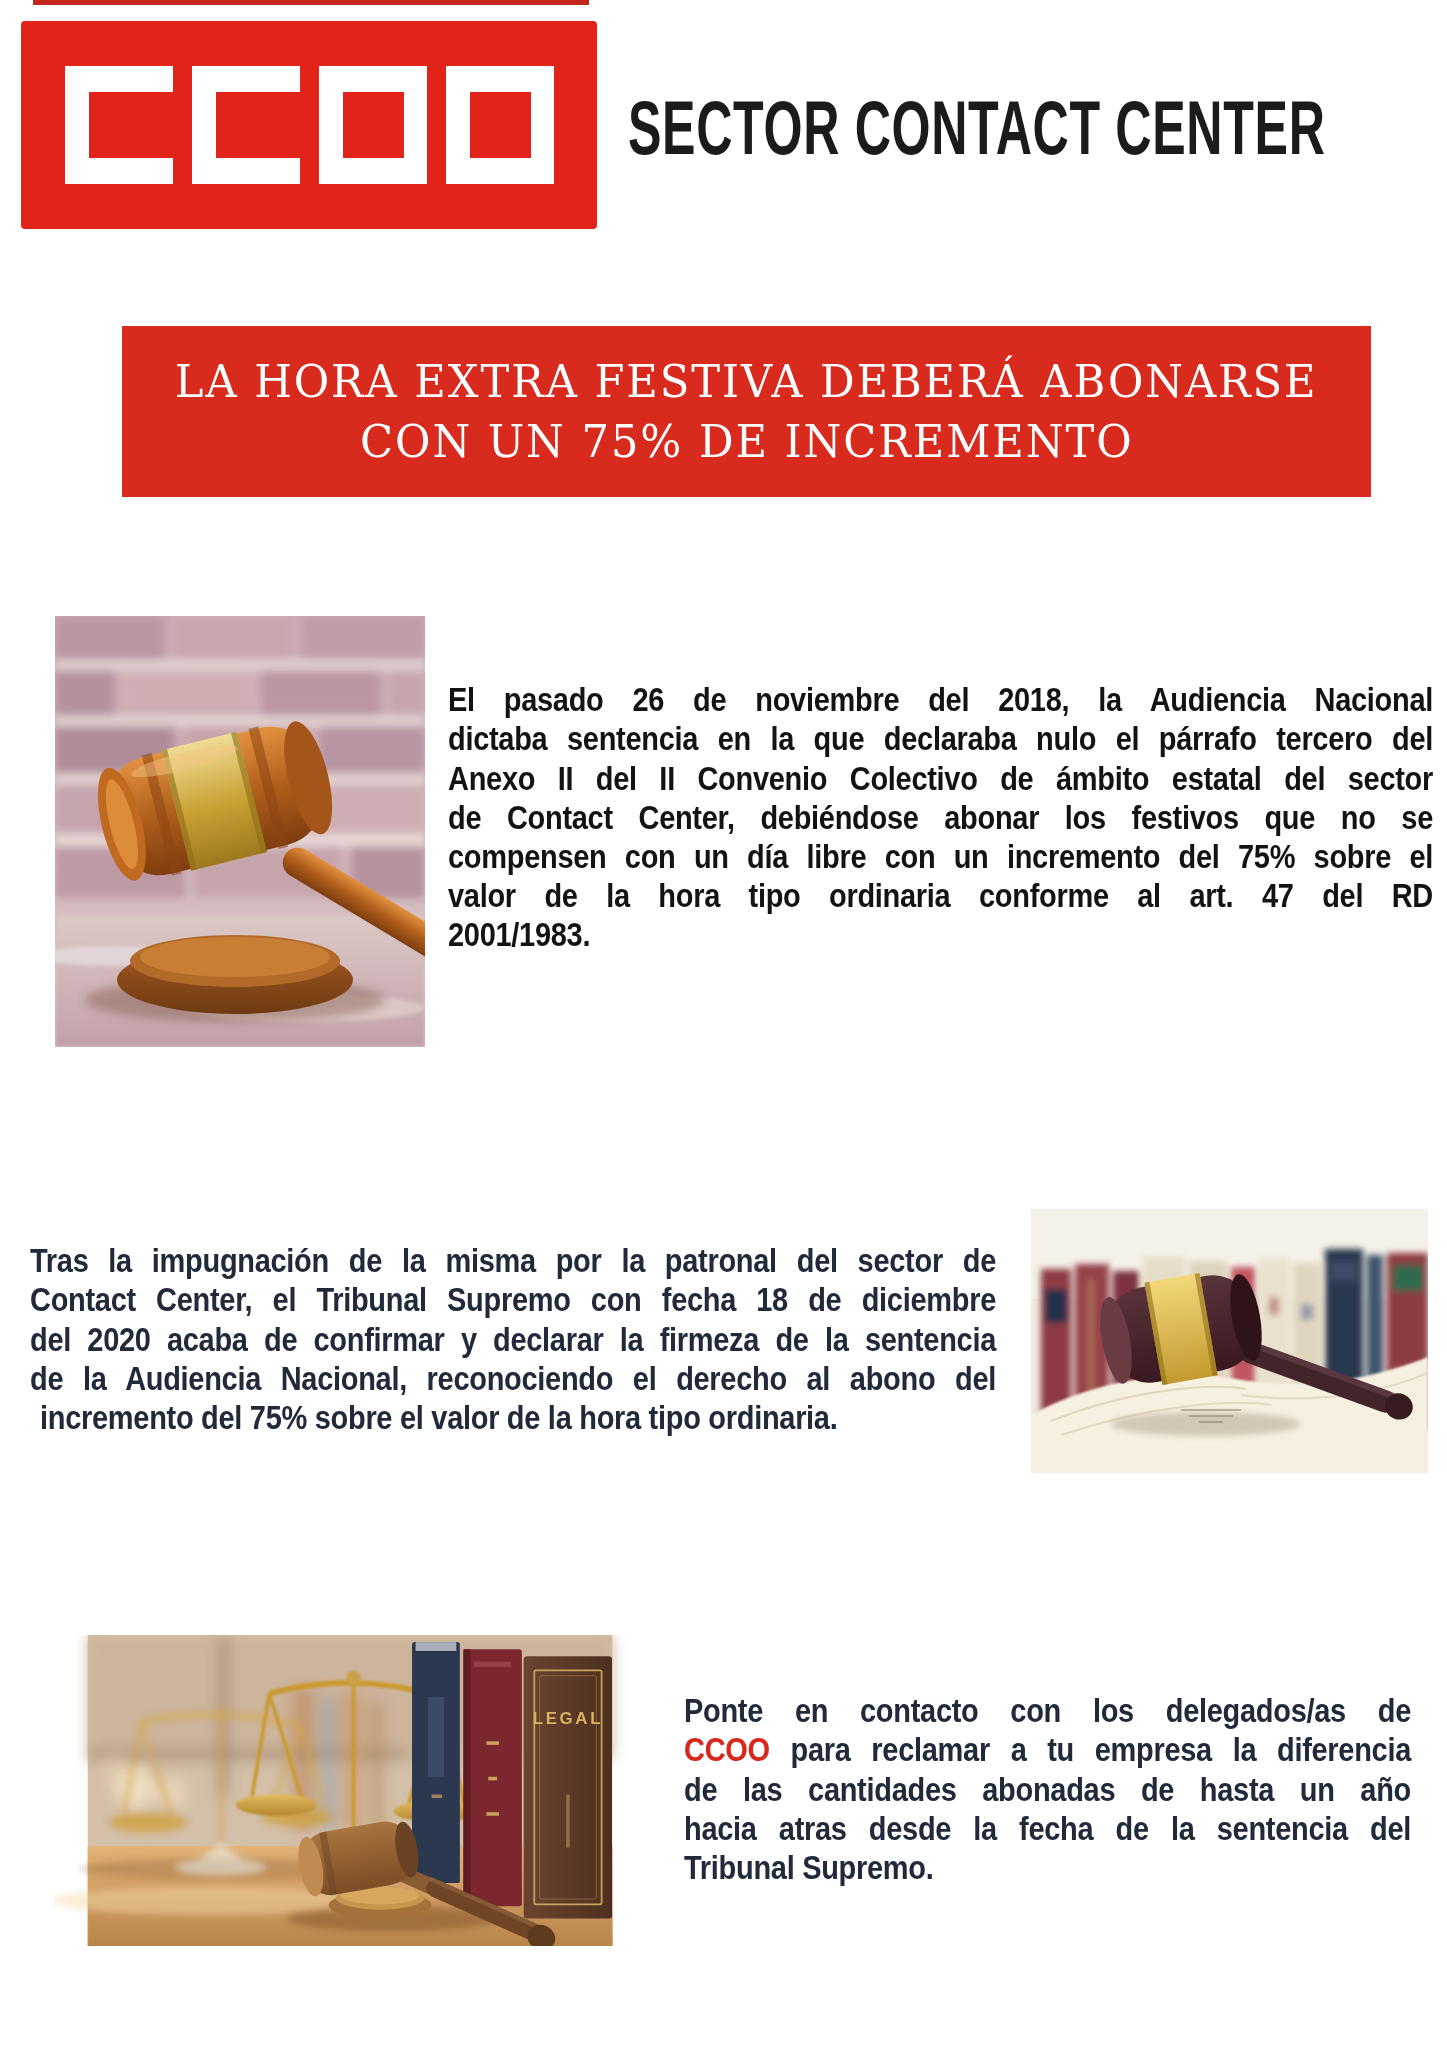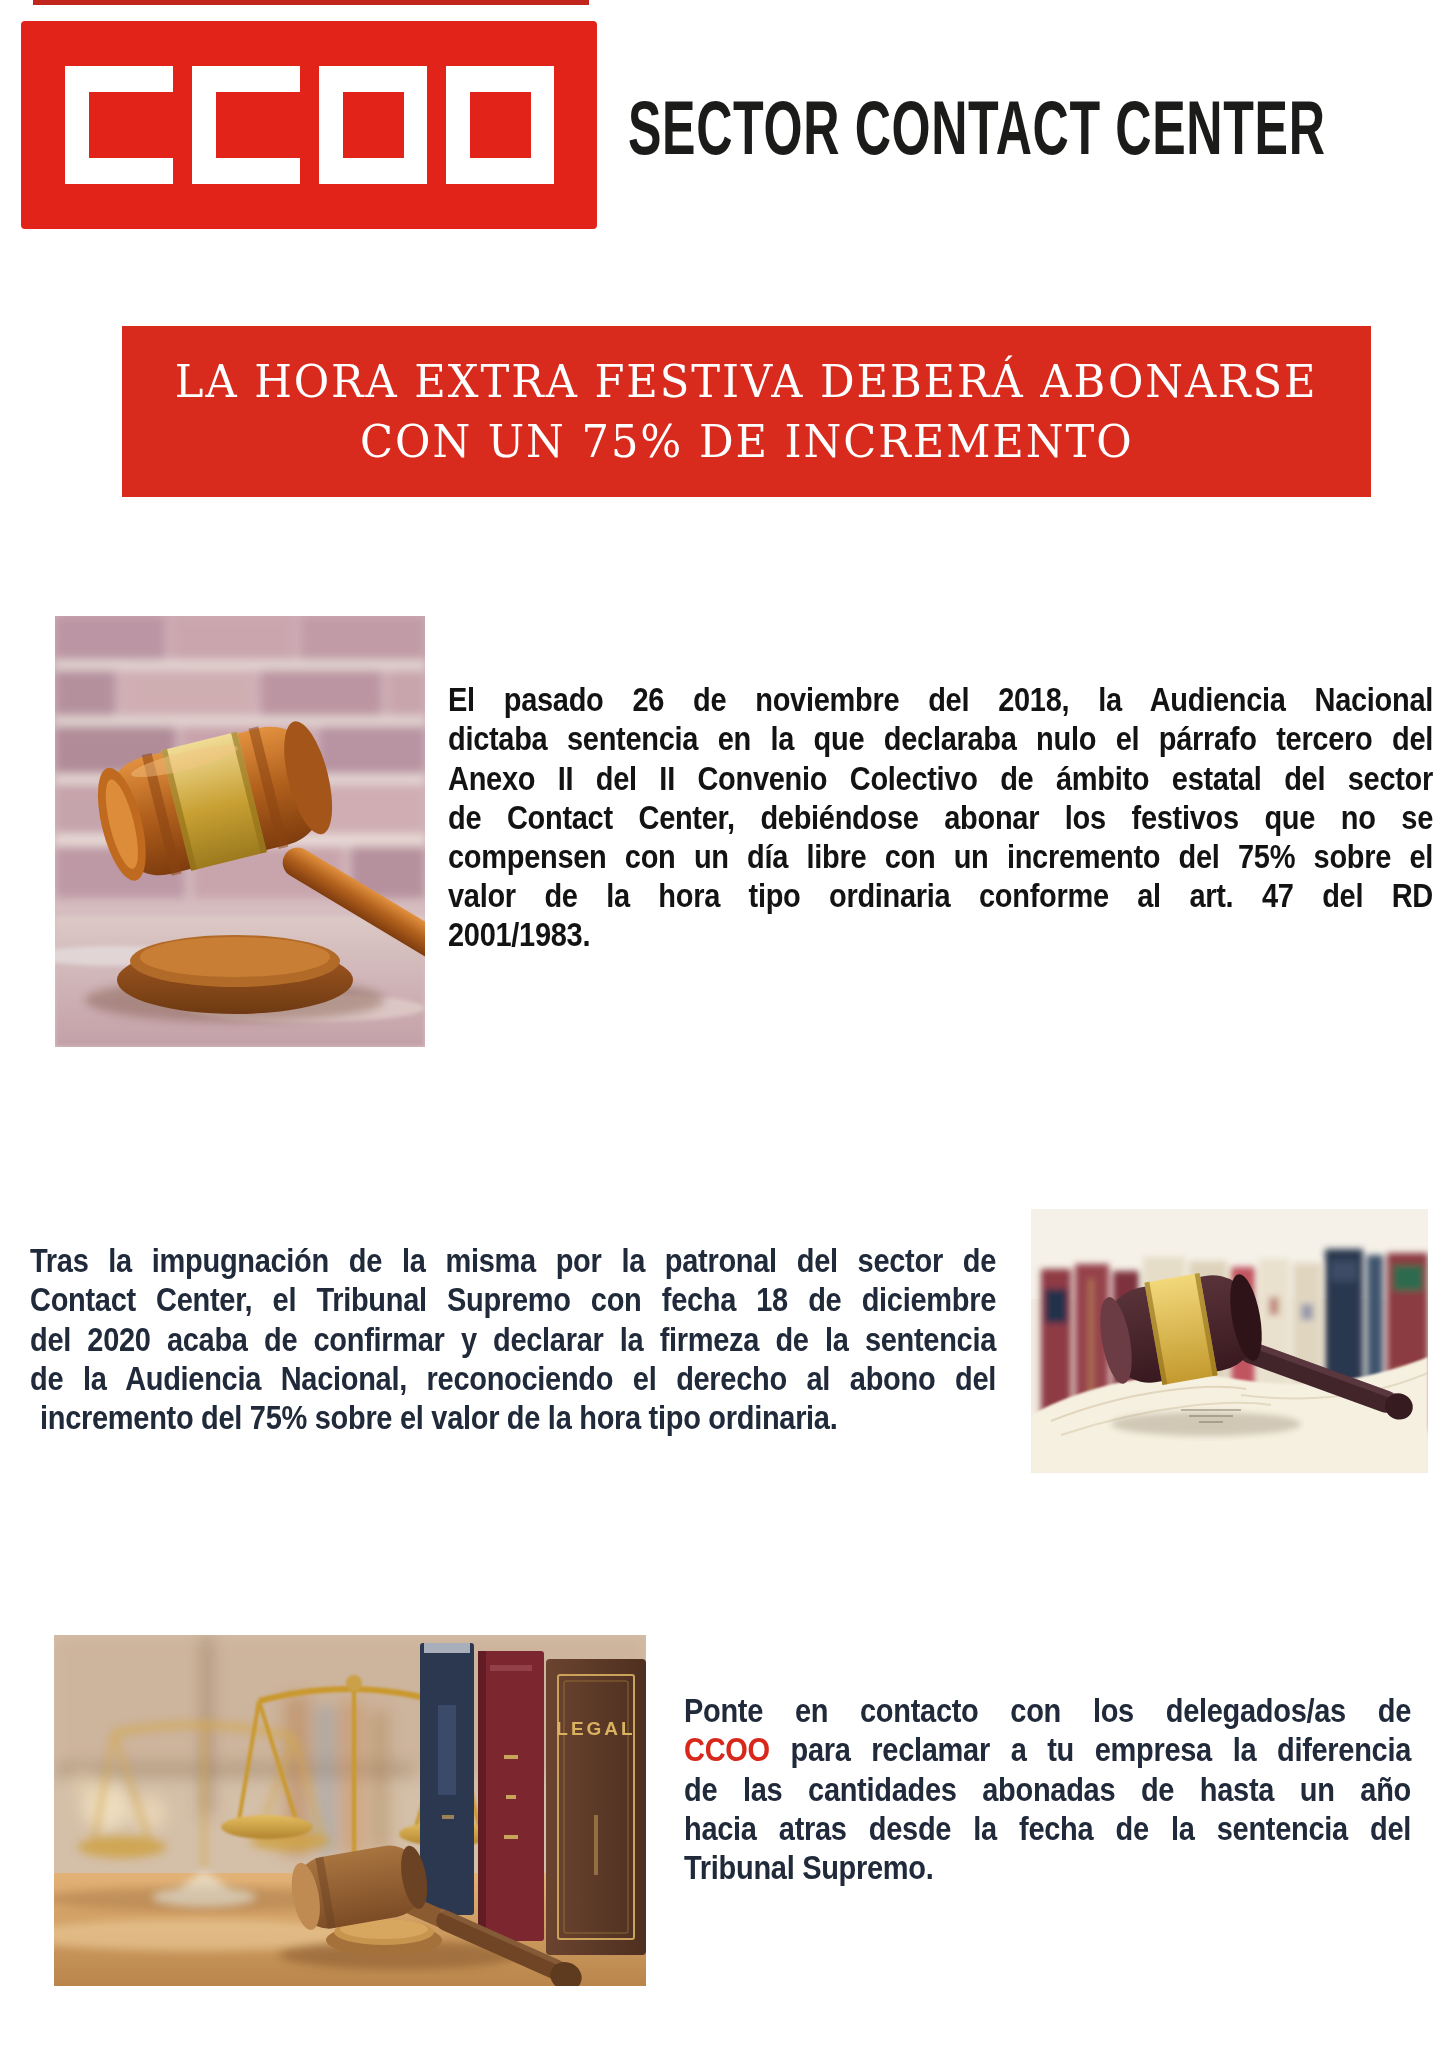--- a/index.html
+++ b/index.html
@@ -35,21 +35,21 @@
   .pline.lastline{text-align-last:left;}
   .pline.indent{text-indent:10px;}
   .p1{left:448px;top:681px;width:985px;font-size:29px;color:#131313;}
   .p2{left:30px;top:1242px;width:966px;font-size:29px;color:#202a3a;}
   .p3{left:684px;top:1692px;width:727px;font-size:29px;color:#202a3a;}
   .hl{color:#d8281c;}
 
   
   .img1{left:55px;top:616px;width:370px;height:431px;}
   .img2{left:1031px;top:1209px;width:397px;height:264px;}
-  .img3{left:54px;top:1635px;width:592px;height:351px;}
+  .img3{left:54px;top:1635px;width:592px;height:311px;}
   .photo svg{display:block;width:100%;height:100%;}
 </style>
 </head>
 <body>
 
 <div class="abs top-strip"></div>
 
 <div class="abs logo" aria-label="CCOO">
   <div class="letter c">
       <div class="counter"></div>

